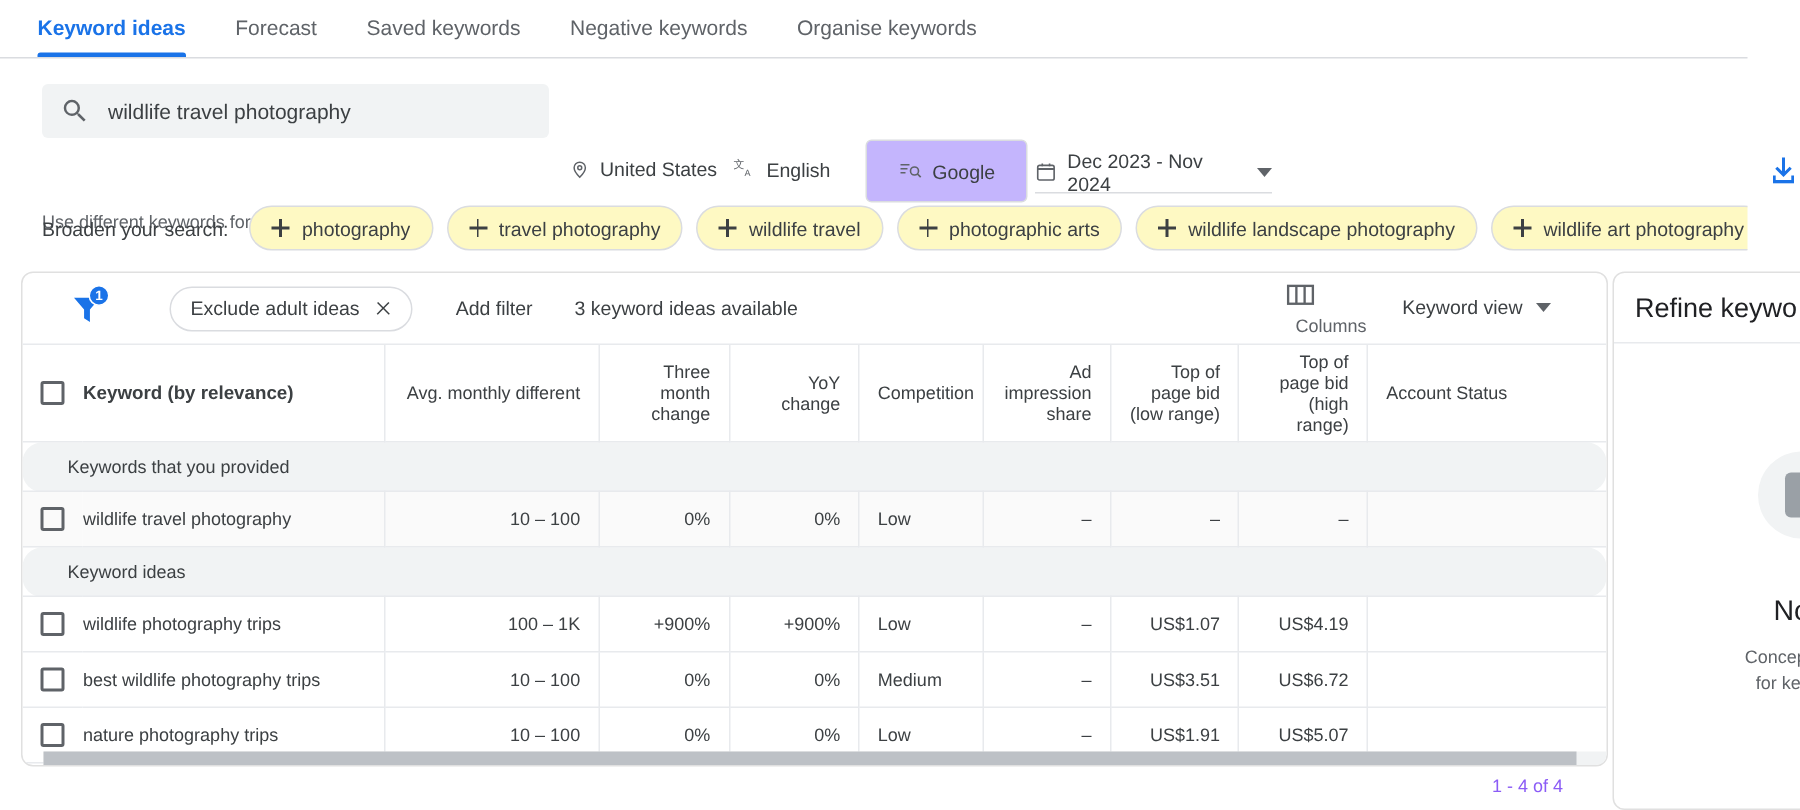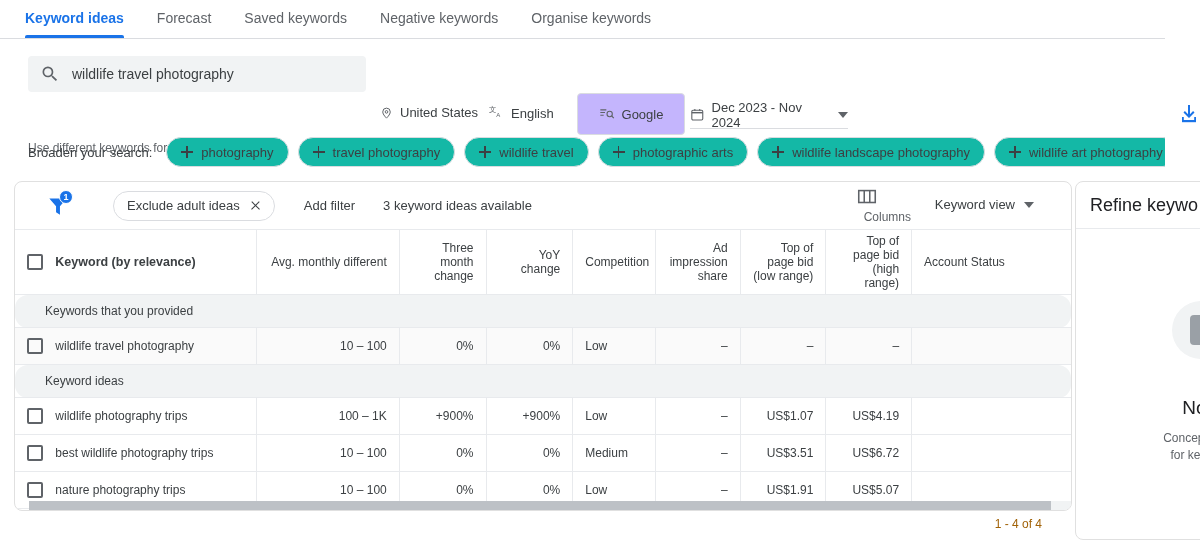--- a/index.html
+++ b/index.html
@@ -88,21 +88,21 @@
     position: absolute; top: 124px; left: 0; right: 0; height: 56px;
     display: flex; align-items: center; padding-left: 28px;
     white-space: nowrap; overflow: hidden;
   }
   .broaden-label { font-size: 13px; color: #3c4043; margin-right: 14px; flex: none; }
   .chip {
     flex: none;
     height: 30px; border: 1px solid #dadce0; border-radius: 16px;
     display: inline-flex; align-items: center; gap: 8px;
     padding: 0 14px; margin-right: 9px;
-    font-size: 13px; color: #3c4043; background: #14b8a6; cursor: pointer;
+    font-size: 13px; color: #3c4043; background: #fef9c3; cursor: pointer;
   }
   .chip .plus {
     position: relative; width: 12px; height: 12px; flex: none;
   }
   .chip .plus::before, .chip .plus::after {
     content: ""; position: absolute; background: #3c4043;
   }
   .chip .plus::before { left: 0; top: 5px; width: 12px; height: 1.6px; }
   .chip .plus::after { top: 0; left: 5px; height: 12px; width: 1.6px; }
 
@@ -194,21 +194,21 @@
     background: #f1f3f4;
   }
   .scroll-thumb {
     position: absolute; left: 0; top: 0; height: 9px; width: 1022px;
     background: #bdc1c6; cursor: pointer;
   }
 
   .pagination {
     position: absolute; left: 14px; top: 517px; width: 1058px;
     text-align: right; padding-right: 30px;
-    font-size: 12px; color: #a16207;
+    font-size: 12px; color: #8b5cf6;
   }
 
   
   .rightpanel {
     position: absolute; left: 1075px; top: 181px;
     width: 135px; height: 359px;
     background: #fff; border: 1px solid #e0e0e0; border-radius: 8px;
     overflow: hidden;
   }
   .rp-head {

